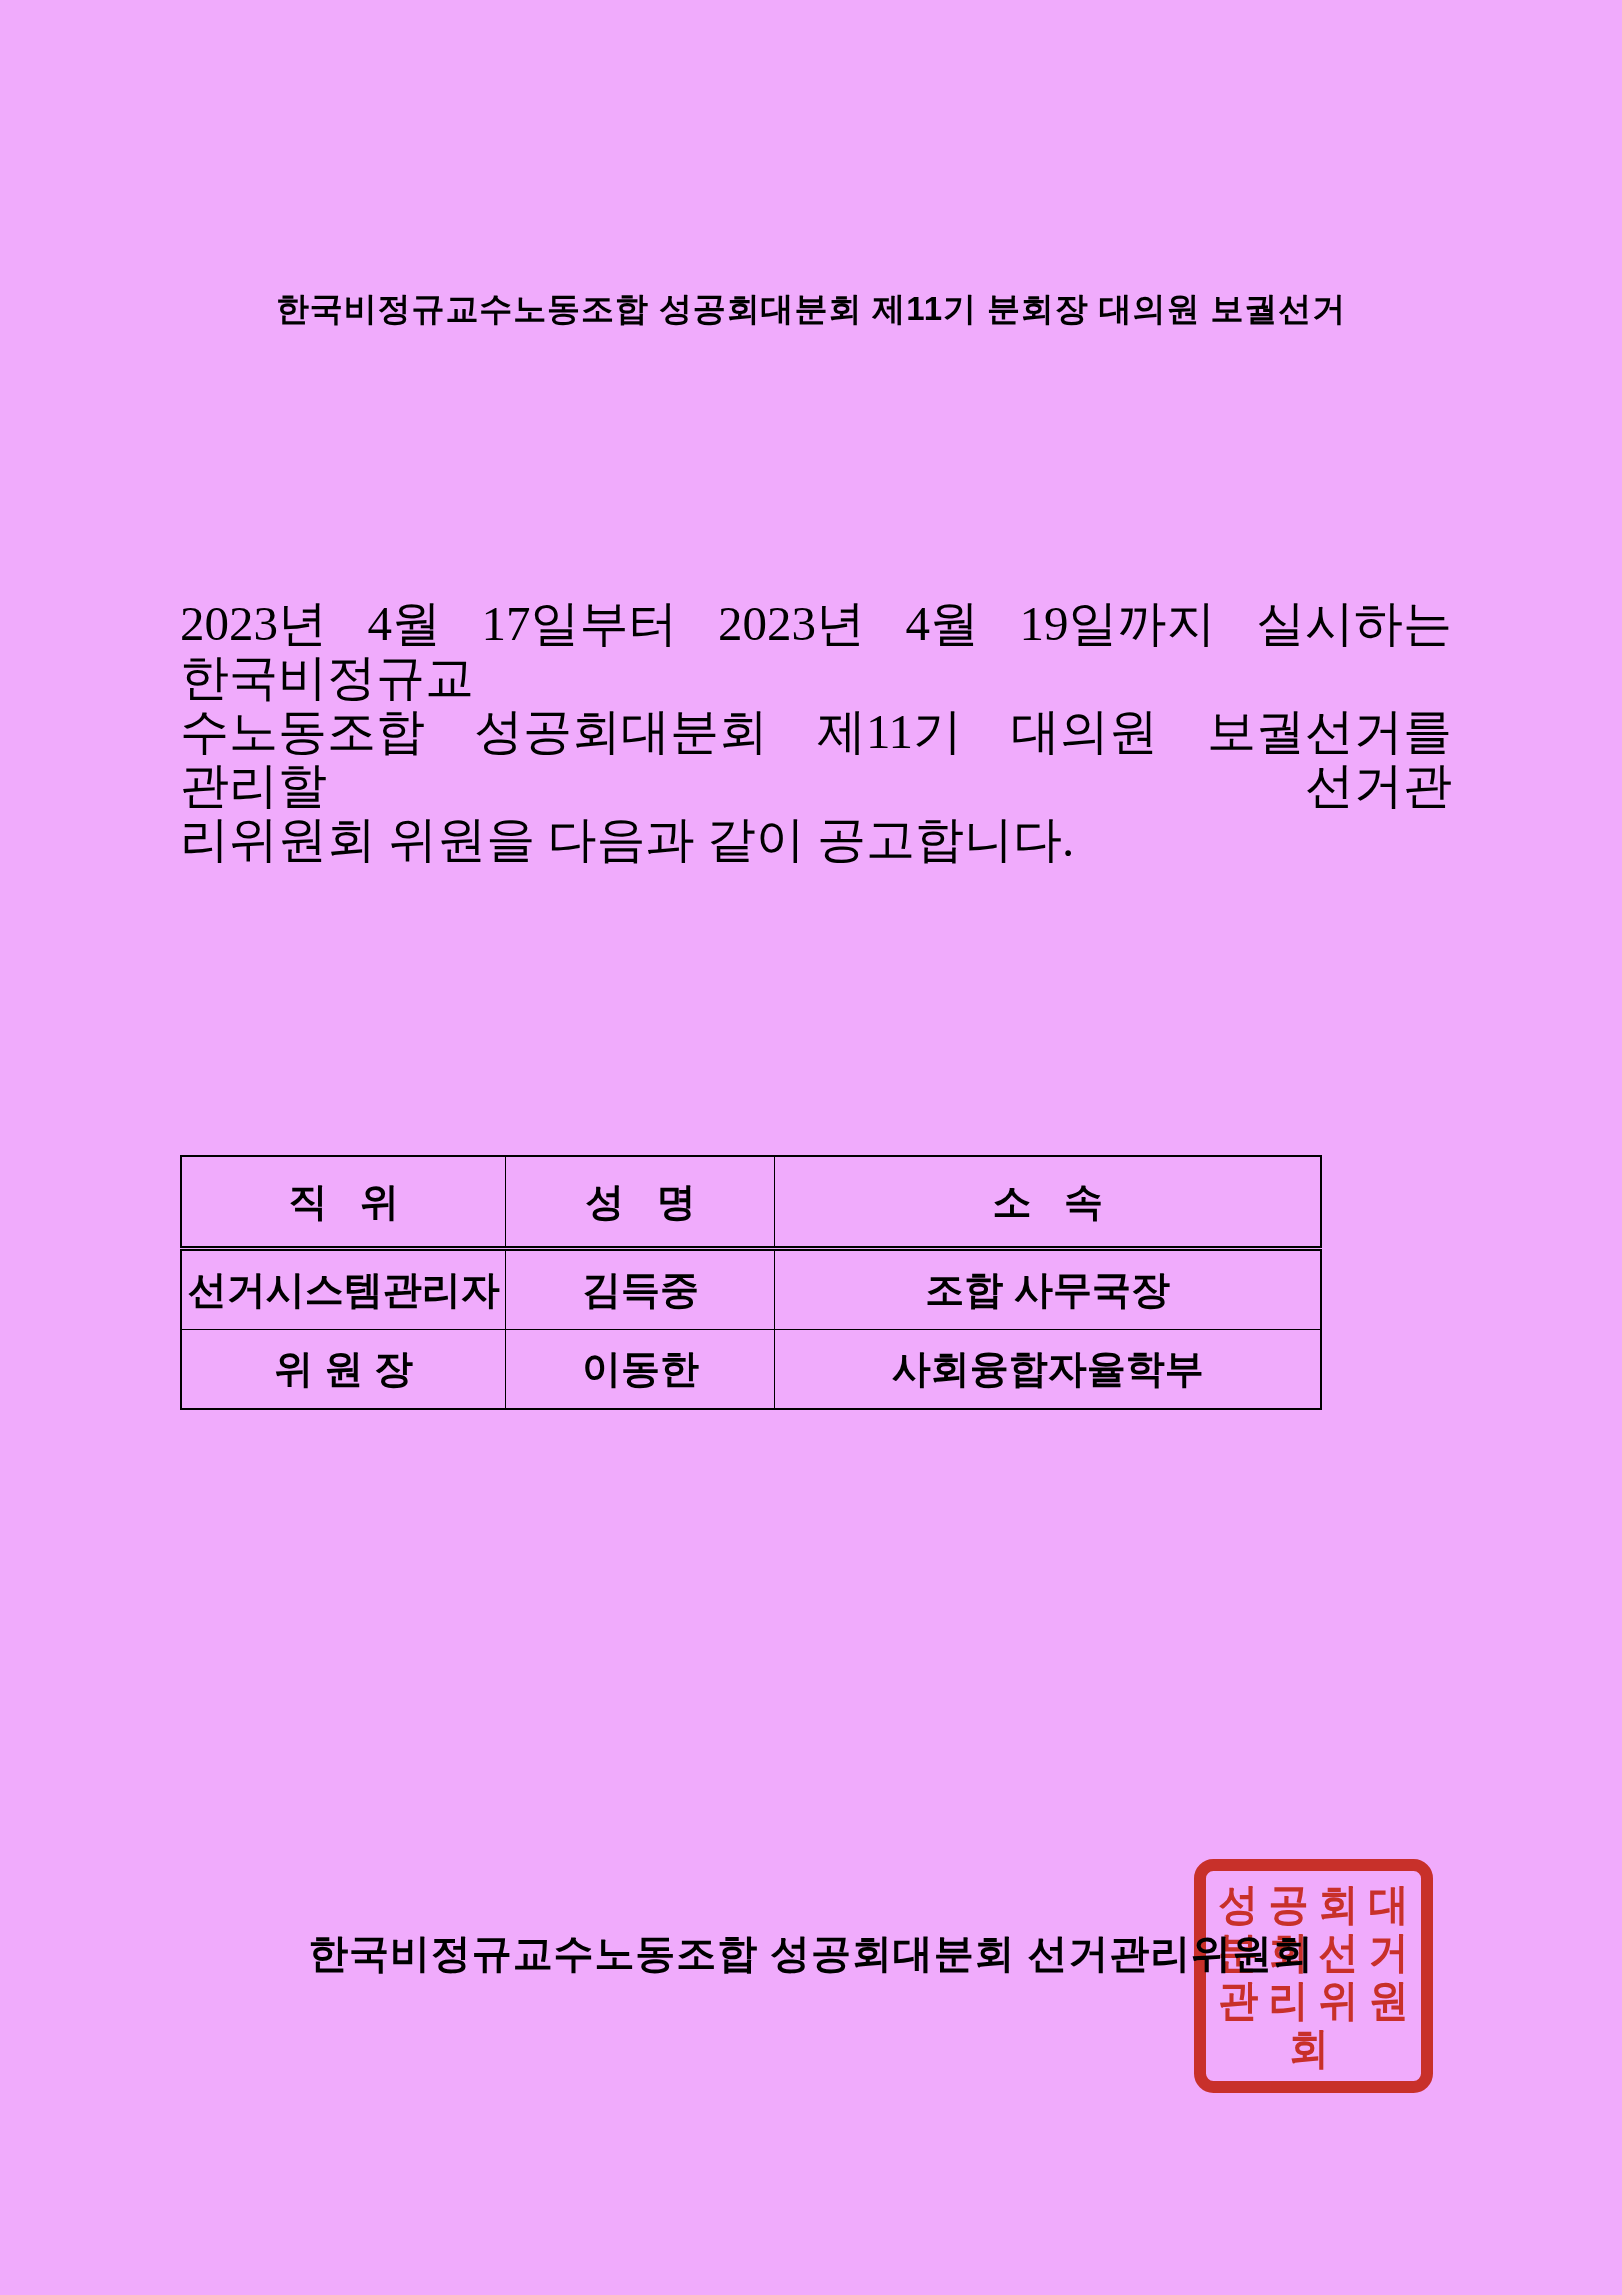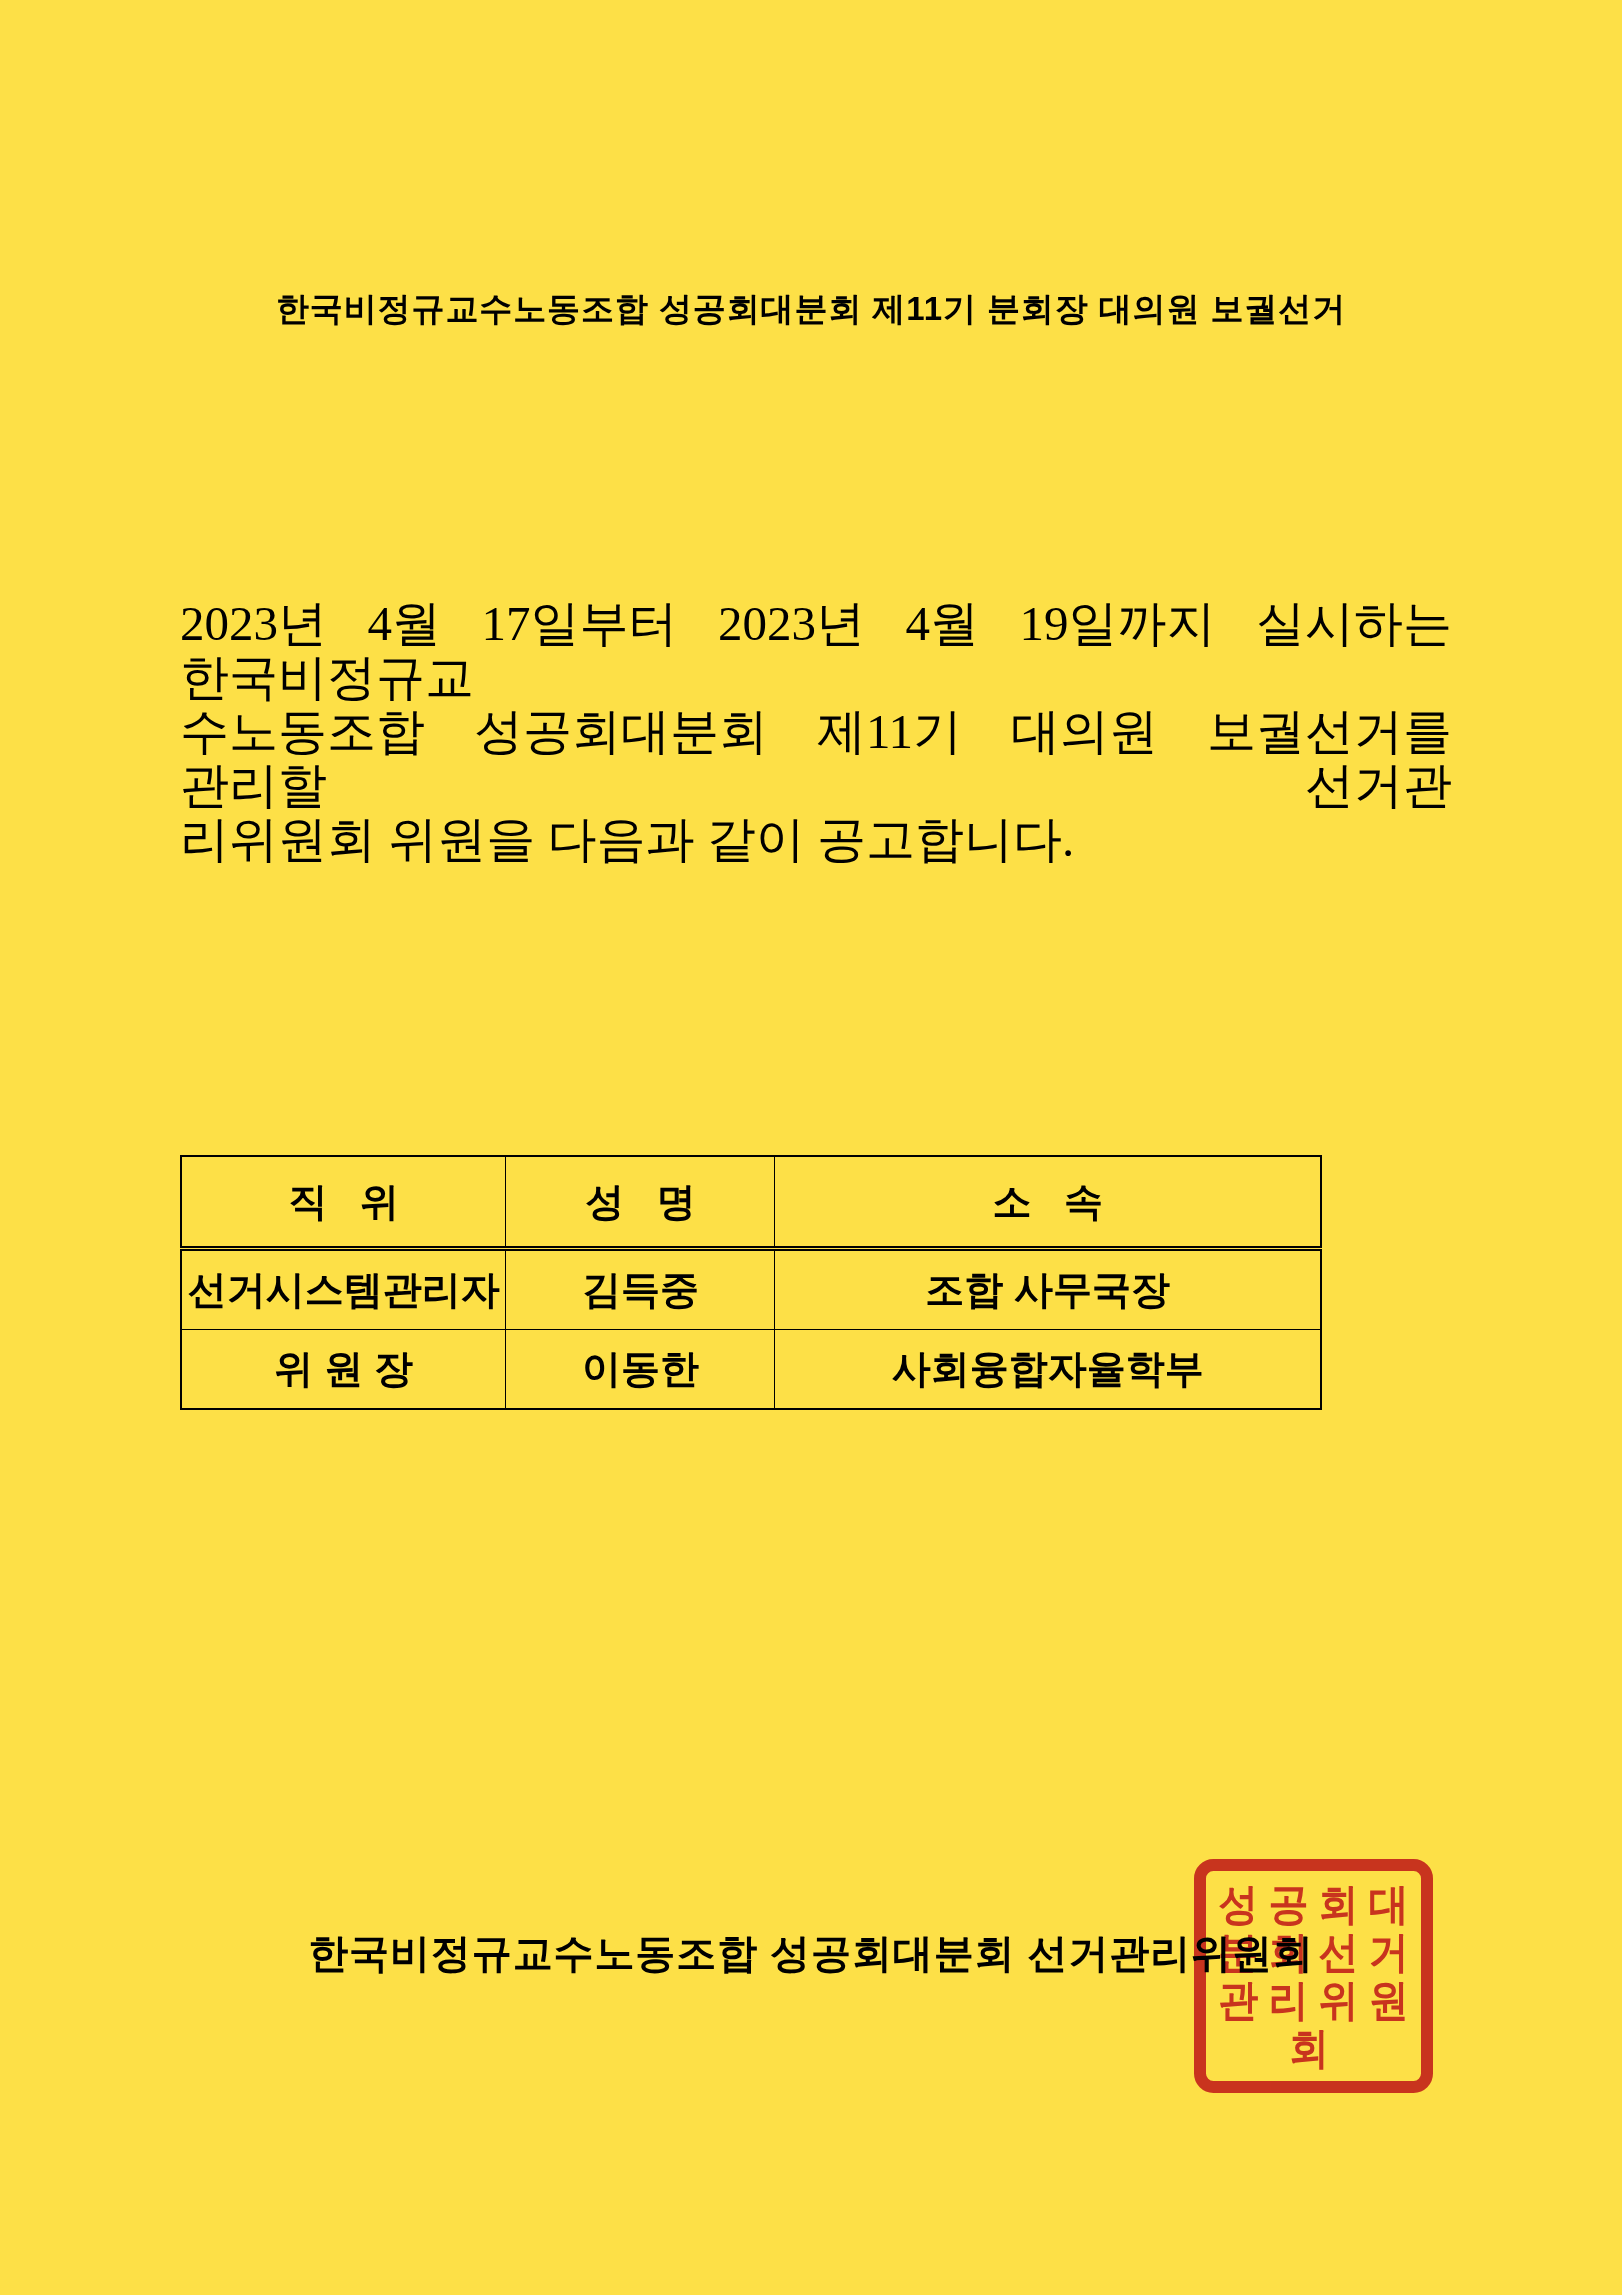--- a/index.html
+++ b/index.html
@@ -4,21 +4,21 @@
 <style>
   html, body {
     margin: 0;
     padding: 0;
     background: #ffffff;
   }
   .page {
     position: relative;
     width: 1622px;
     height: 2295px;
-    background: #fde047;
+    background: #f0abfc;
     color: #000000;
     overflow: hidden;
   }
   .gothic {
     font-family: "Liberation Sans", "DejaVu Sans", sans-serif;
     font-weight: bold;
   }
   .myeongjo {
     font-family: "Liberation Serif", "DejaVu Serif", serif;
   }

